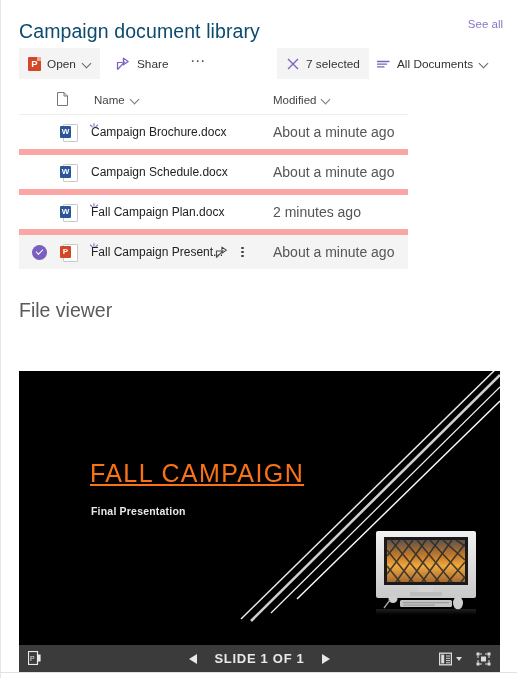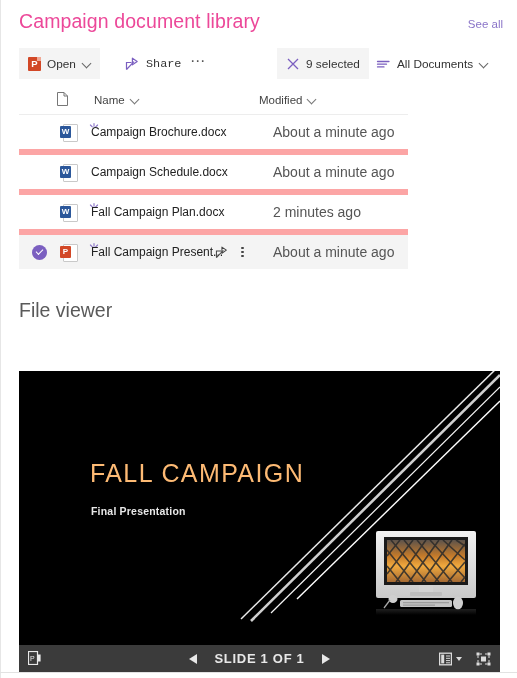--- a/index.html
+++ b/index.html
@@ -9,40 +9,40 @@
     font-family:"Liberation Sans","DejaVu Sans",sans-serif;
     color:#333333;
     -webkit-font-smoothing:antialiased;
   }
   .page{position:relative;width:517px;height:678px;box-sizing:border-box;}
   .edge-left{position:absolute;left:0;top:0;width:1px;height:678px;background:#e6e6e6;}
 
   
   .lib-header{position:absolute;left:0;top:0;width:517px;height:42px;}
   .lib-title{
-    position:absolute;left:19px;top:10px;
-    font-size:19.5px;font-weight:400;color:#ec4899;letter-spacing:.1px;white-space:nowrap;
+    position:absolute;left:19px;top:20px;
+    font-size:19.5px;font-weight:400;color:#0c4a6e;letter-spacing:.1px;white-space:nowrap;
   }
   .see-all{
     position:absolute;right:14px;top:18px;
     font-size:11.5px;color:#8a74c8;text-decoration:none;white-space:nowrap;cursor:pointer;
   }
 
   
   .cmdbar{position:absolute;left:19px;top:48px;width:470px;height:31px;}
   .cmd{
     position:absolute;top:0;height:31px;display:flex;align-items:center;
     font-size:11.8px;color:#333;cursor:pointer;white-space:nowrap;
     padding:0 9px;box-sizing:border-box;
   }
   .cmd.sel{background:#f4f4f4;}
   .cmd .lbl{margin-left:6px;}
   .cmd .chev{margin-left:7px;color:#666;}
   .cmd-open{left:0;text-align:center;}
-  .cmd-share{left:97px;font-family:Liberation Mono, monospace;}
+  .cmd-share{left:88px;}
   .cmd-more{left:160px;padding:0 11px;}
   .cmd-more .dots{font-size:15px;letter-spacing:1.5px;color:#555;line-height:1;position:relative;top:-3px;}
   .cmd-selected{left:258px;}
   .cmd-filter{left:348px;}
 
   .chev-dn{display:inline-block;width:8px;height:8px;position:relative;}
   .chev-dn:before{
     content:"";position:absolute;left:0;top:0;width:6px;height:6px;
     border-right:1.3px solid currentColor;border-bottom:1.3px solid currentColor;
     transform:rotate(45deg);
@@ -65,21 +65,21 @@
   .thead{
     position:relative;height:26px;border-bottom:1px solid #ededed;
   }
   .th{
     position:absolute;top:6px;font-size:11.5px;color:#444;display:flex;align-items:center;
     cursor:pointer;white-space:nowrap;
   }
   .th .chev{margin-left:6px;color:#777;}
   .th-doc{left:38px;top:4px;}
   .th-name{left:75px;}
-  .th-mod{left:240px;}
+  .th-mod{left:254px;}
   .doc-glyph{width:11px;height:14px;display:inline-block;}
 
   .row{
     position:relative;height:34px;border-bottom:6px solid #fca5a5;cursor:pointer;
   }
   .row:last-child{border-bottom:none;}
   .row.selected{background:#f4f4f4;}
   .row .check{
     position:absolute;left:13px;top:10px;width:15px;height:15px;border-radius:50%;
     background:#7b5fc0;display:none;
@@ -124,21 +124,21 @@
     position:absolute;left:19px;top:299px;
     font-size:19.5px;font-weight:400;color:#5a5a5a;white-space:nowrap;
   }
   .viewer{
     position:absolute;left:19px;top:371px;width:481px;height:301px;background:#000;
     overflow:hidden;
   }
   .slide{position:absolute;left:0;top:0;width:481px;height:274px;background:#000;overflow:hidden;}
   .slide-title{
     position:absolute;left:71px;top:88px;
-    font-size:25px;letter-spacing:1.4px;color:#fdba74;font-weight:300;white-space:nowrap;
+    font-size:25px;letter-spacing:1.4px;color:#f97316;font-weight:300;white-space:nowrap;text-decoration:underline;
   }
   .slide-sub{
     position:absolute;left:72px;top:134px;
     font-size:10.5px;color:#e8e8e8;font-weight:600;letter-spacing:.2px;white-space:nowrap;
   }
   .deco{position:absolute;left:0;top:0;width:481px;height:274px;}
   .pc{position:absolute;left:355px;top:159px;width:104px;height:85px;}
 
   .vtoolbar{
     position:absolute;left:0;top:274px;width:481px;height:27px;background:#3b3b3b;
@@ -194,21 +194,21 @@
     <div class="cmd cmd-more">
       <span class="dots">⋯</span>
     </div>
 
     <div class="cmd cmd-selected sel">
       <span class="ico-x">
         <svg width="14" height="14" viewBox="0 0 14 14">
           <path d="M2 2 L12 12 M12 2 L2 12" stroke="#7b5fc0" stroke-width="1.3" fill="none"></path>
         </svg>
       </span>
-      <span class="lbl">9 selected</span>
+      <span class="lbl">7 selected</span>
     </div>
 
     <div class="cmd cmd-filter">
       <span class="ico-filter">
         <svg width="15" height="14" viewBox="0 0 15 14">
           <path d="M1.5 4.5 H13 M1.5 7.2 H10.5 M1.5 9.9 H8" stroke="#7b5fc0" stroke-width="1.3" fill="none" stroke-linecap="round"></path>
         </svg>
       </span>
       <span class="lbl">All Documents</span>
       <span class="chev"><span class="chev-dn"></span></span>

